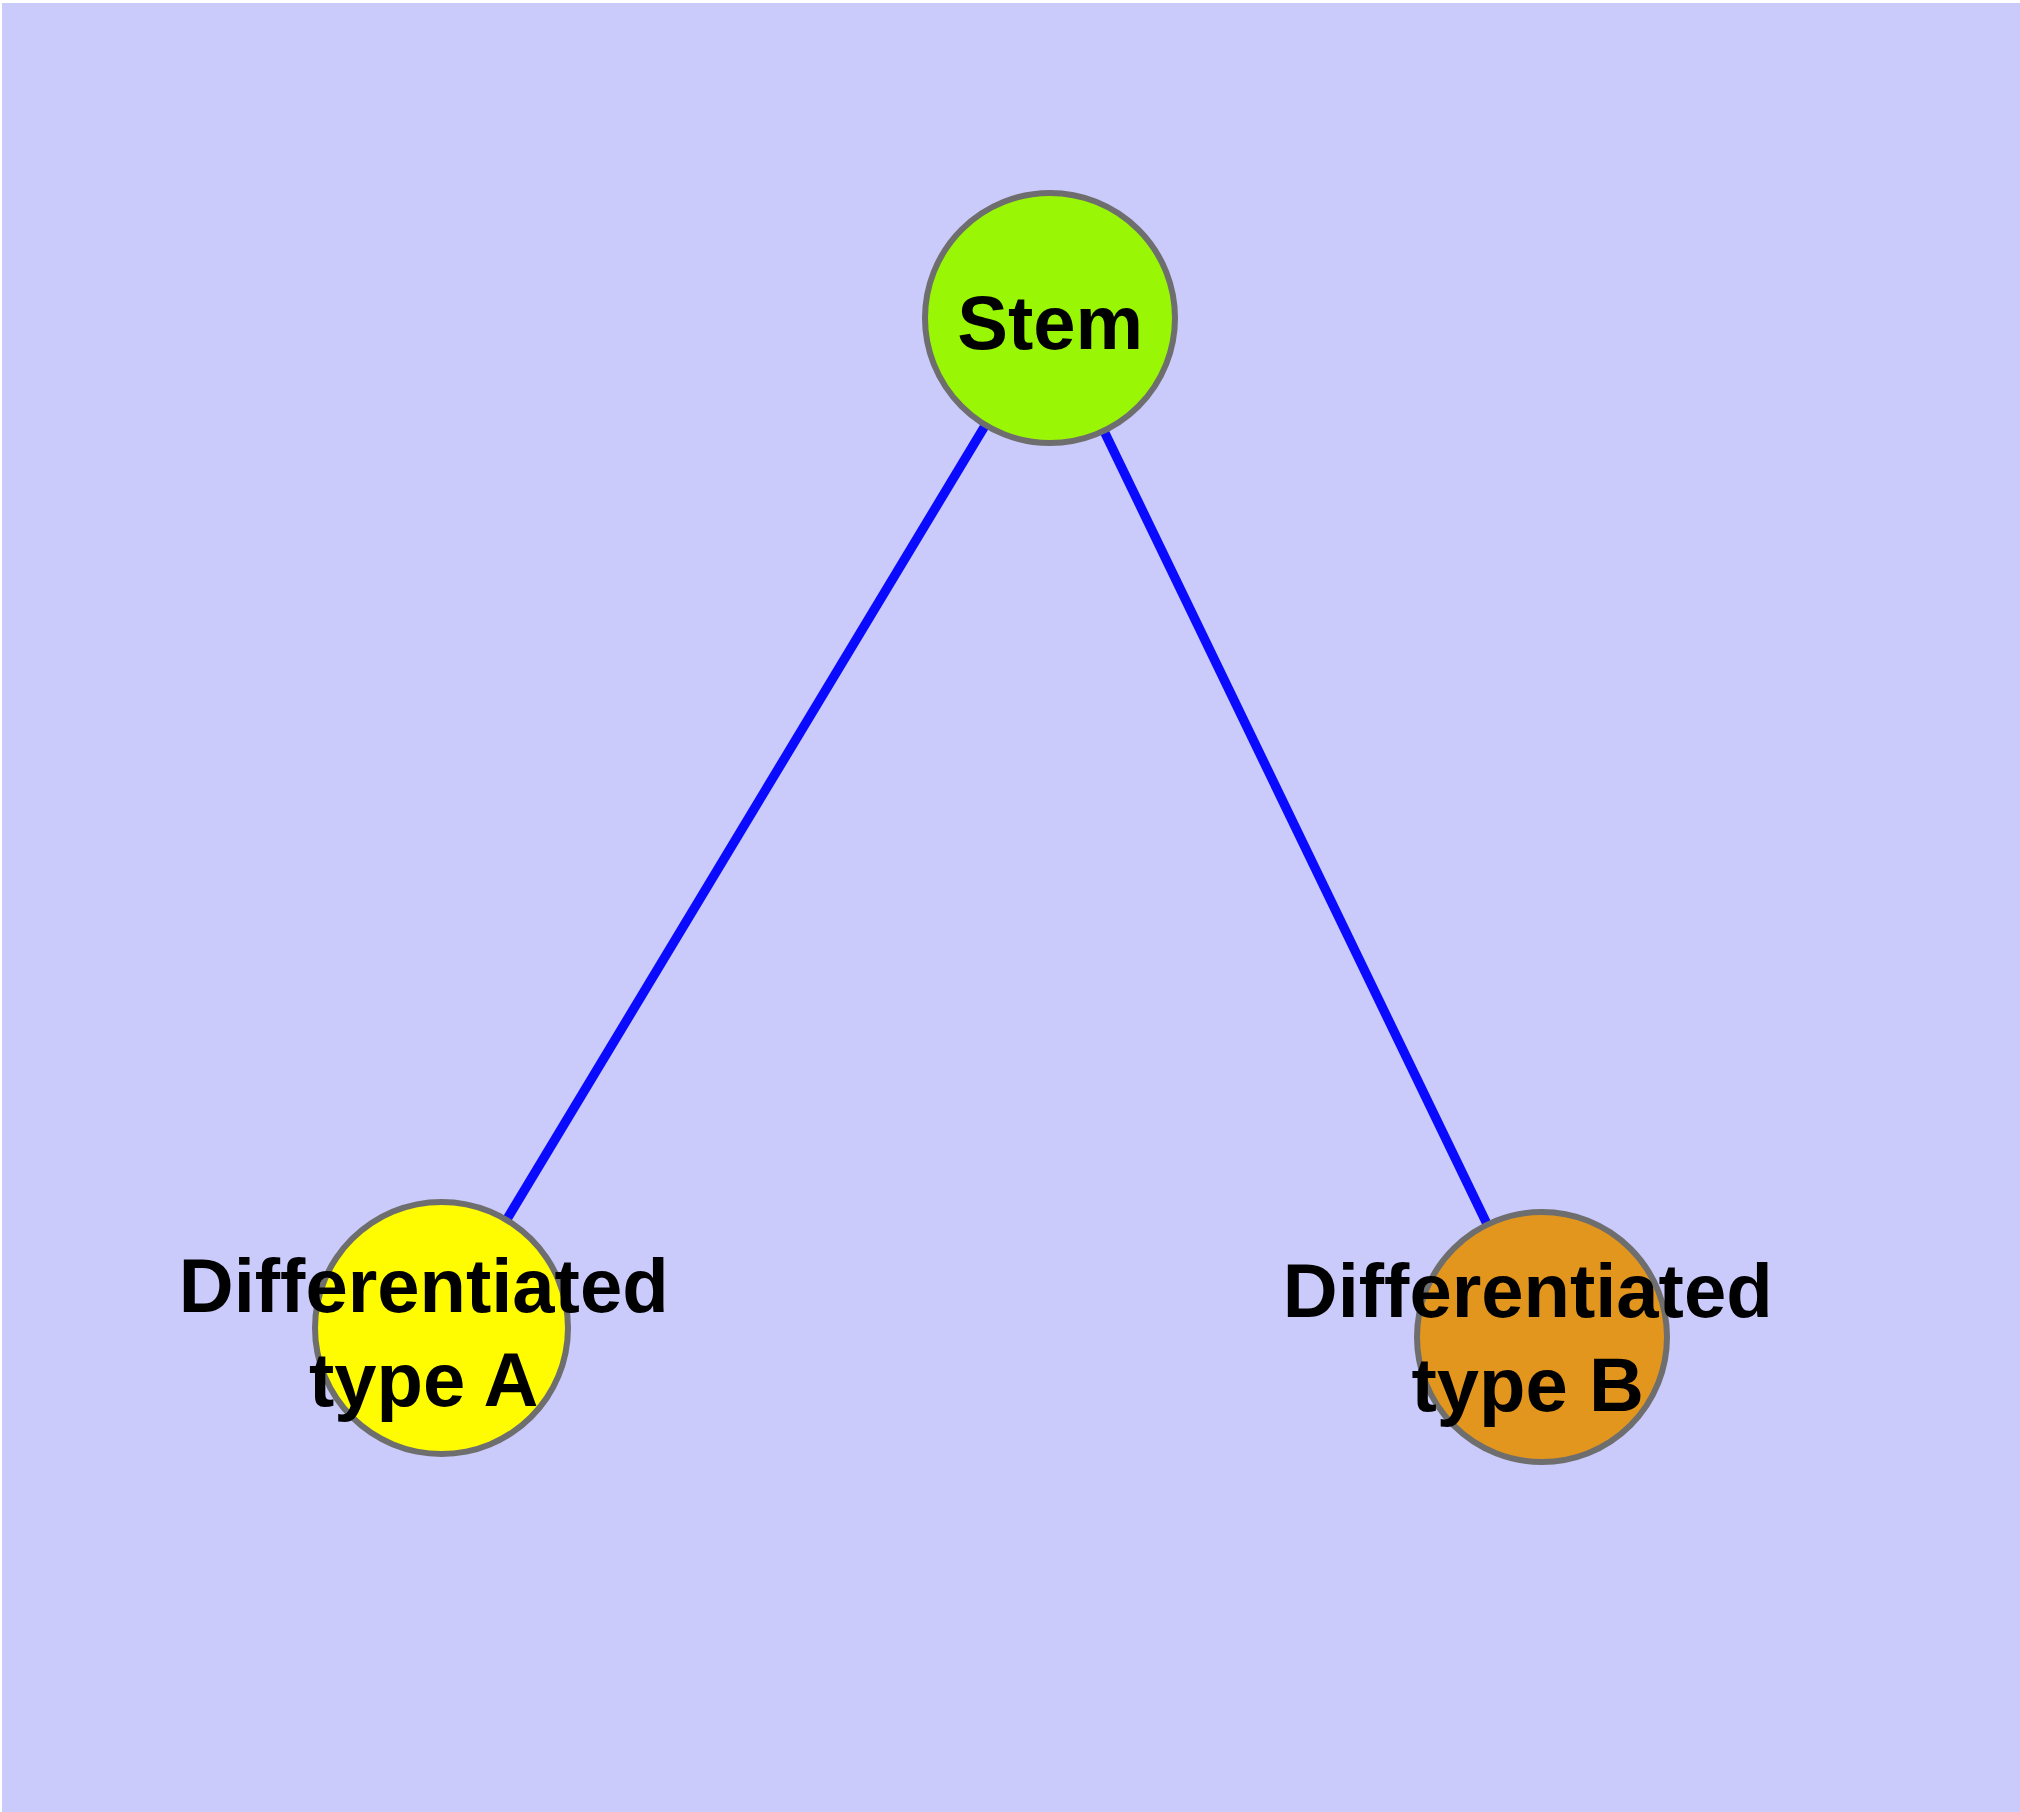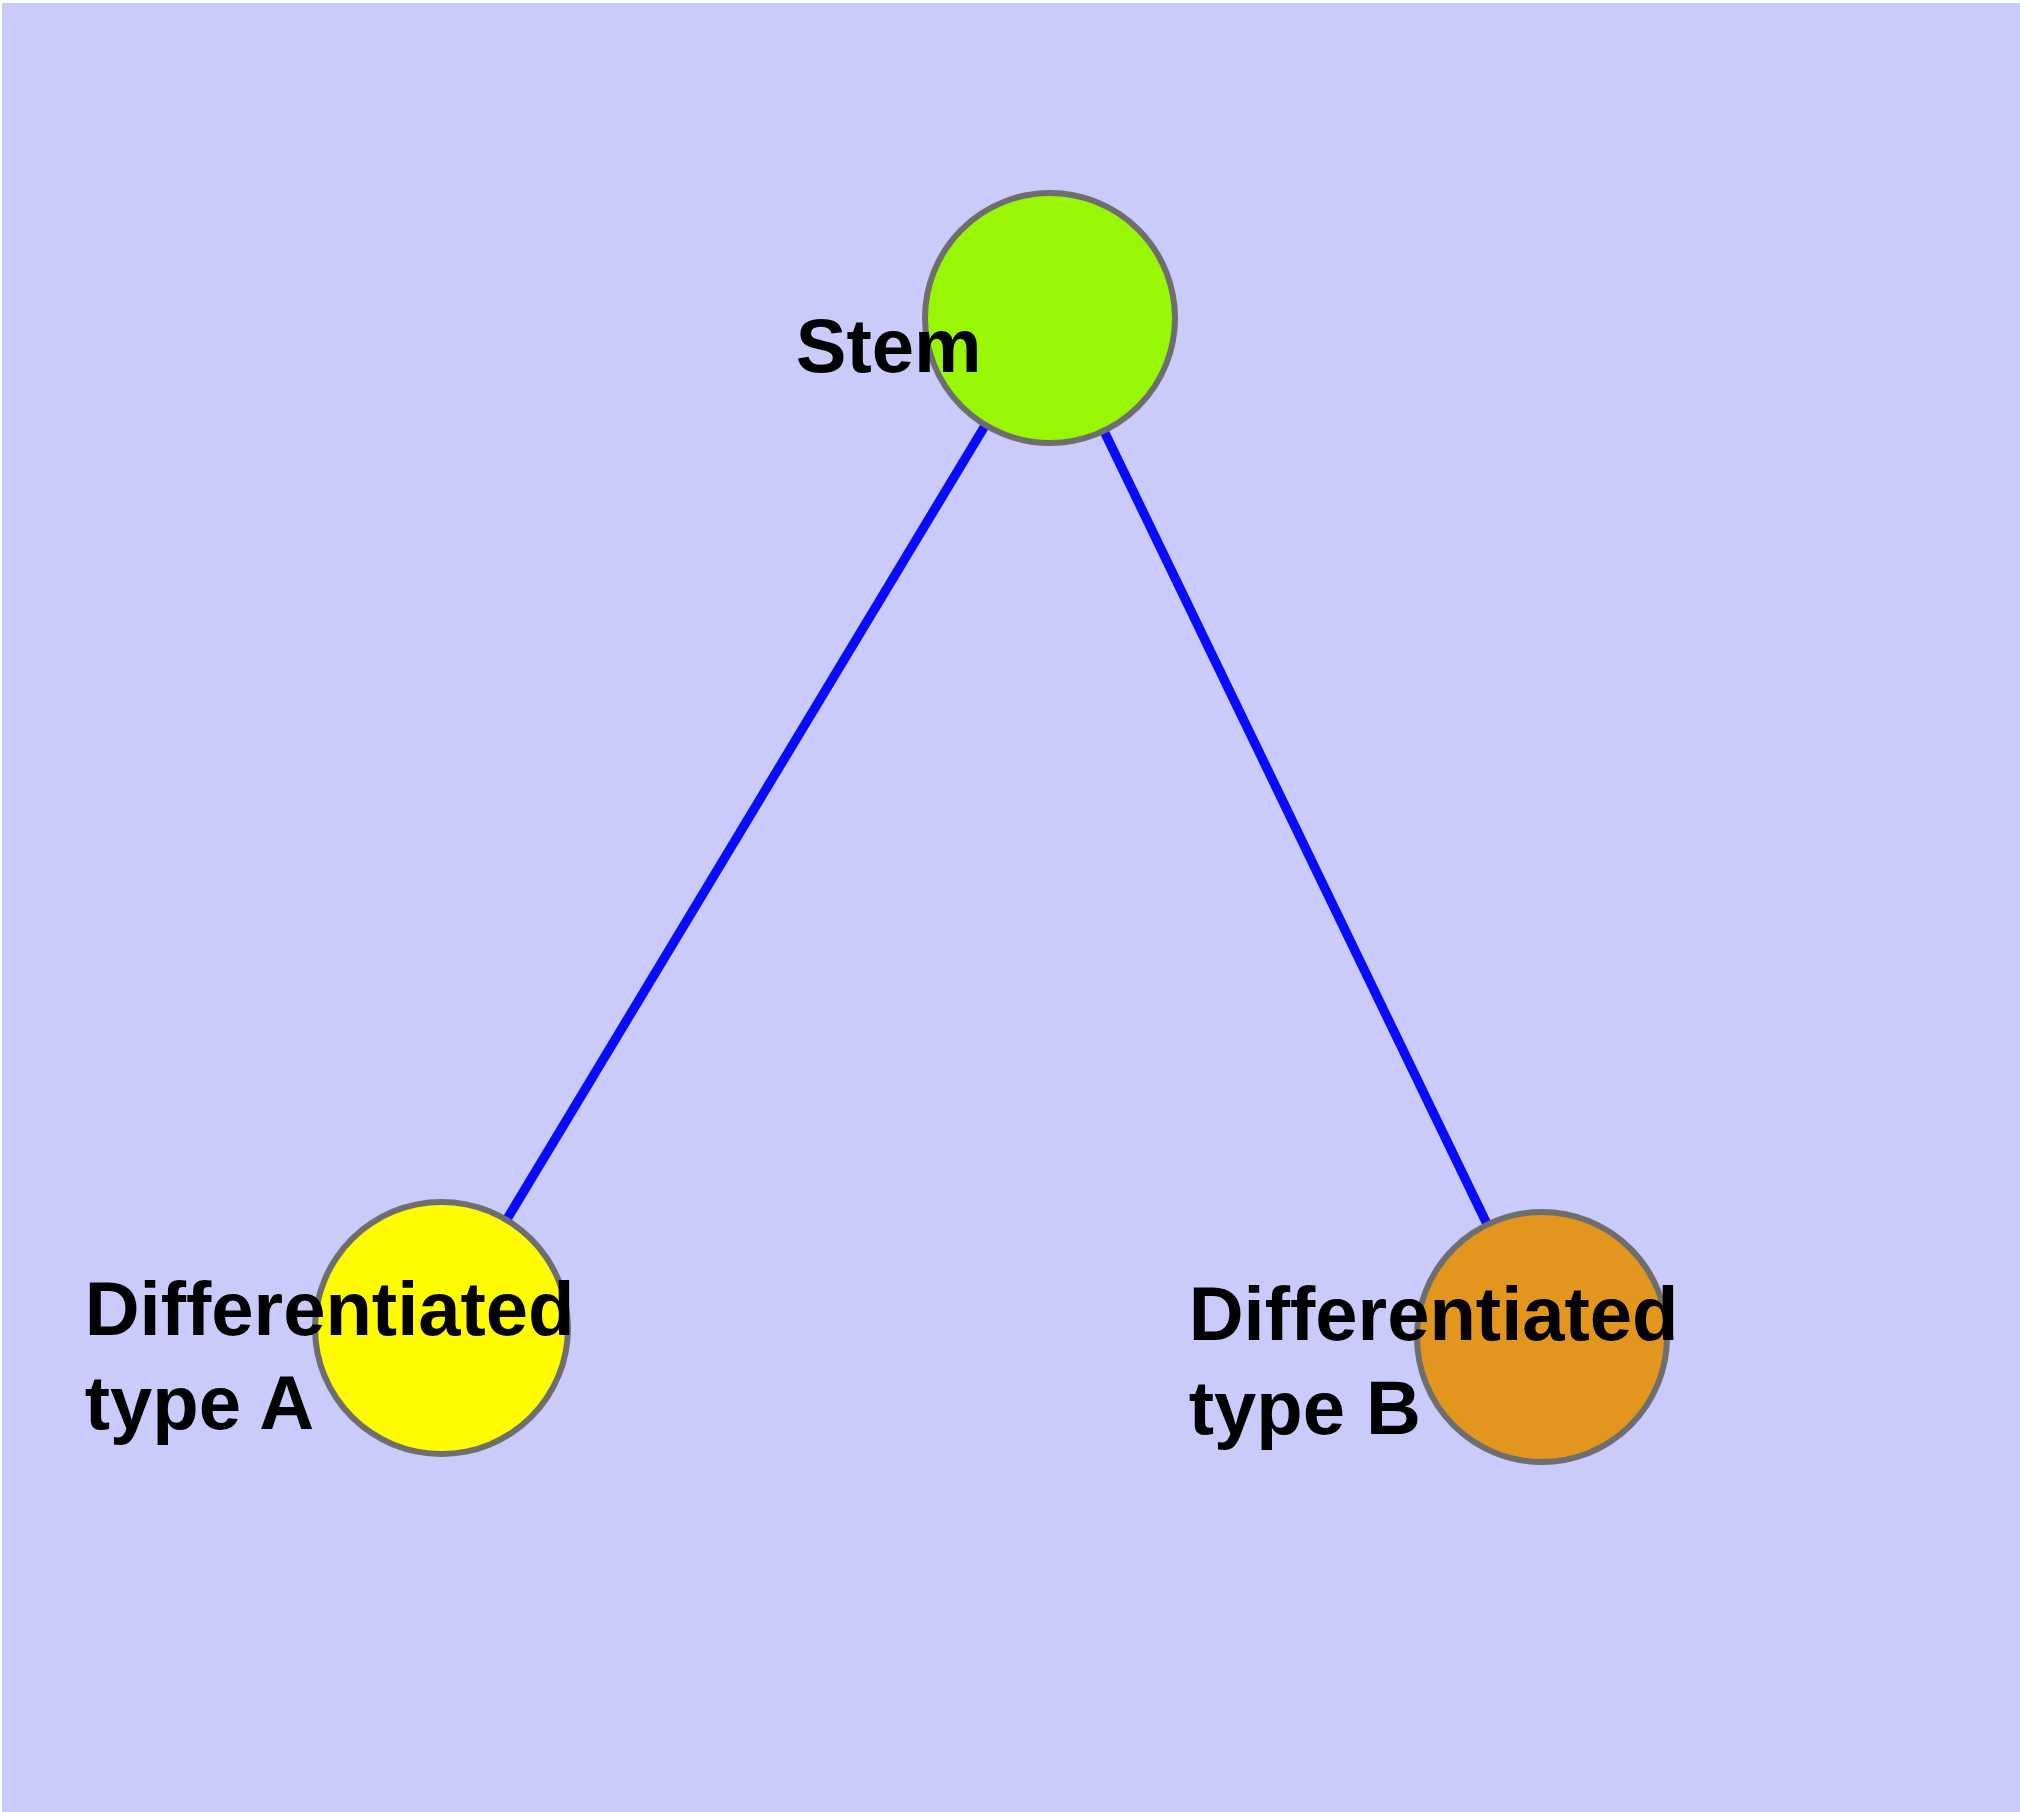--- a/index.html
+++ b/index.html
@@ -33,24 +33,23 @@
   #node-stem   { left: 920px; top: 187px;  width: 256px; height: 256px; }
   #node-diff-a { left: 310px;  top: 1196px; width: 259px; height: 258px; }
   #node-diff-b { left: 1412px; top: 1206px; width: 256px; height: 256px; }
   .node-label {
     position: absolute;
     z-index: 3;
     font-family: "Liberation Sans", sans-serif;
     font-weight: bold;
     font-size: 76px;
     line-height: 94px;
-    text-align: left;
+    text-align: center;
     white-space: pre-line;
     letter-spacing: 0px;
-    margin-top: 23px;
   }
   #label-stem   { left: 794px;  top: 273px;  width: 509px; }
   #label-diff-a { left: 83px;   top: 1236px; width: 678px; }
   #label-diff-b { left: 1187px; top: 1241px; width: 678px; }
 </style>
 </head>
 <body>
 
 <div id="canvas" style="background-color: rgb(202, 202, 251);">
 

